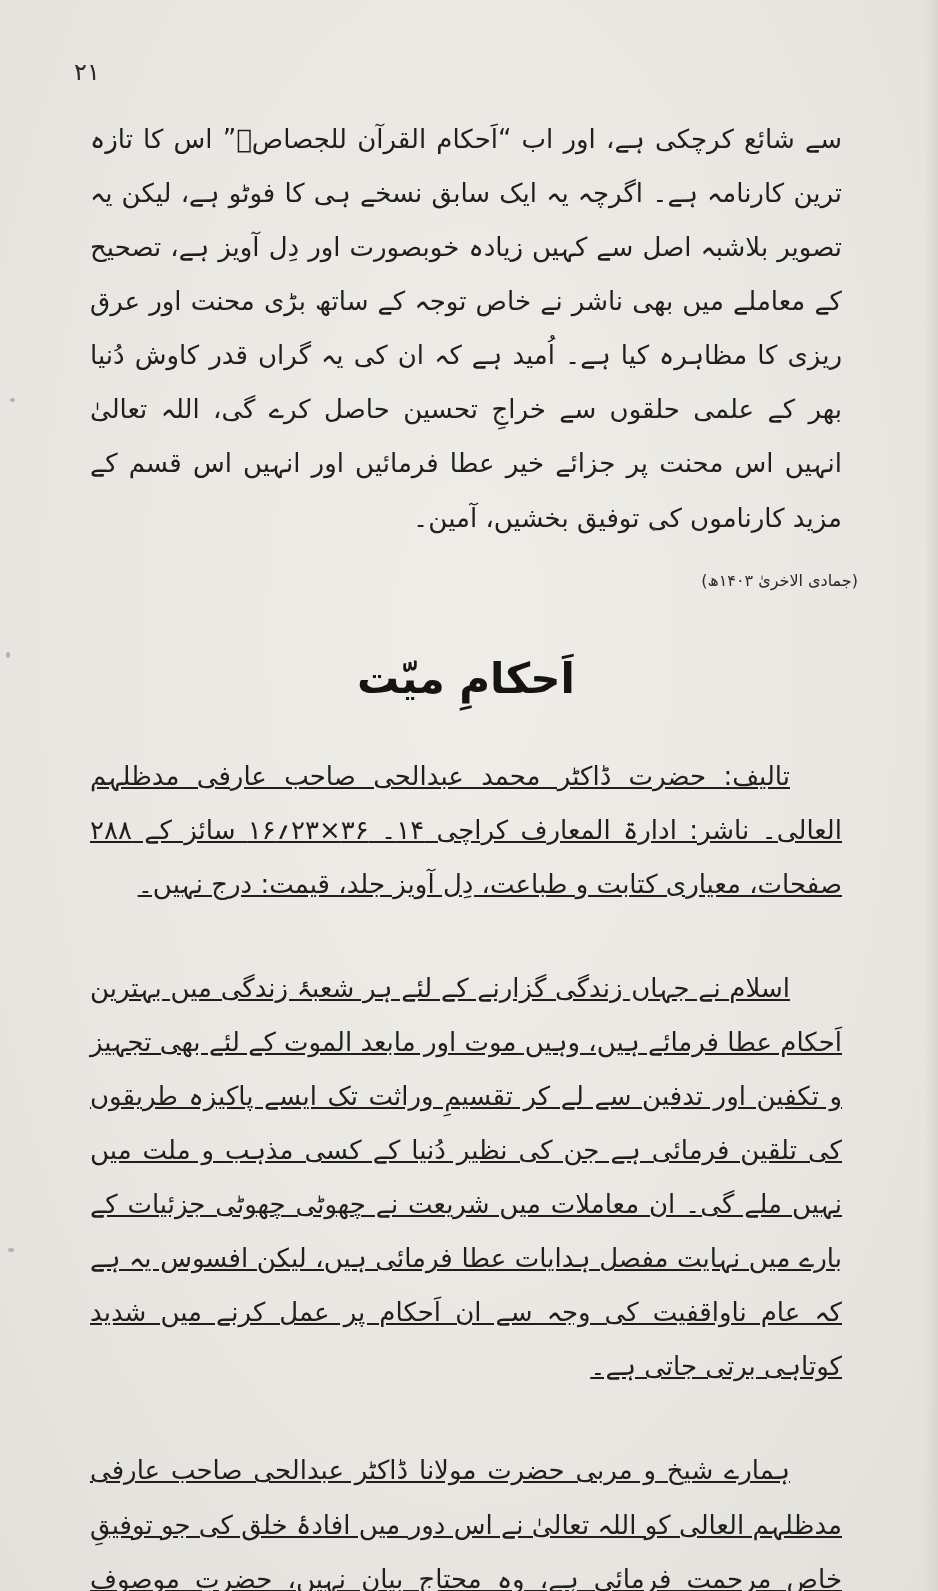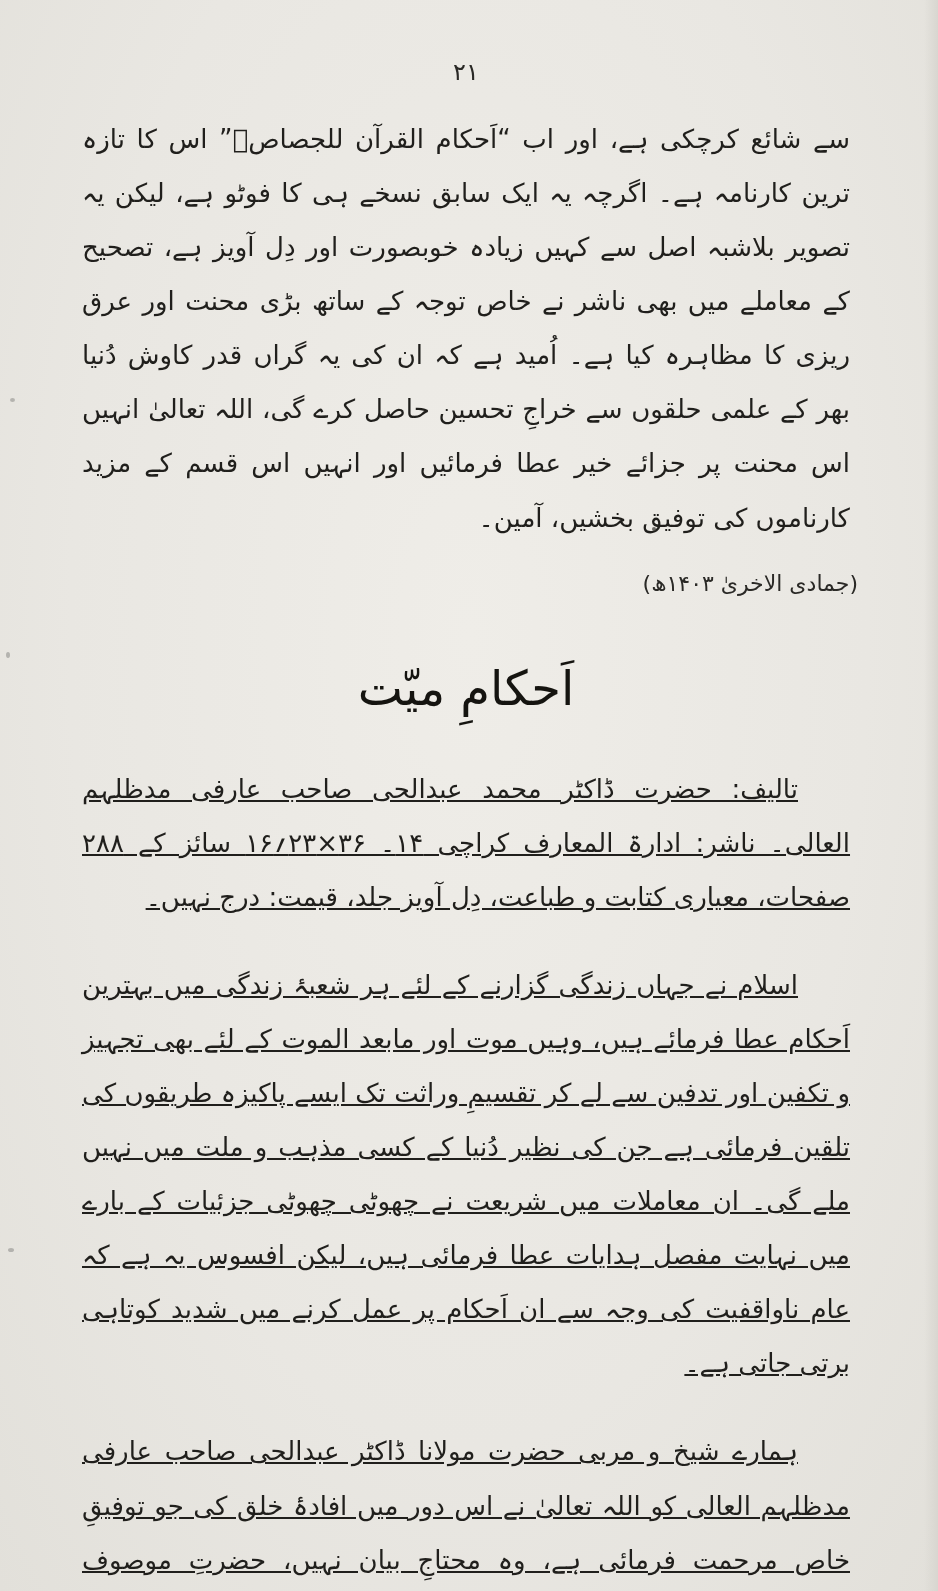--- a/index.html
+++ b/index.html
@@ -18,47 +18,47 @@
     width: 938px;
     height: 1591px;
     box-sizing: border-box;
     padding: 58px 80px 40px 74px;
     direction: rtl;
     background:
       radial-gradient(ellipse at 50% 40%, #efede8 0%, #e9e7e2 60%, #e2e0da 100%);
     color: #1c1b19;
   }
   .page-number {
-    text-align: center;
+    text-align: left;
     font-size: 24px;
     color: #2a2926;
     margin-bottom: 26px;
   }
   .para {
     font-size: 26px;
     line-height: 2.08;
     text-align: justify;
     text-justify: inter-word;
-    margin: 8px;
+    margin: 16px;
     color: #201f1c;
   }
   .para.indent {
     text-indent: 52px;
     text-decoration: underline;
   }
   .date-line {
-    font-size: 22px;
+    font-size: 16px;
     color: #2a2926;
     margin-top: 26px;
     text-align: right;
   }
   .heading {
     text-align: center;
-    font-size: 48px;
-    font-weight: normal;
+    font-size: 42px;
+    font-weight: bold;
     color: #151410;
     margin: 64px 0 46px 0;
     letter-spacing: 1px;
   }
   .block-gap {
     height: 18px;
   }
   
   .speck {
     position: absolute;

